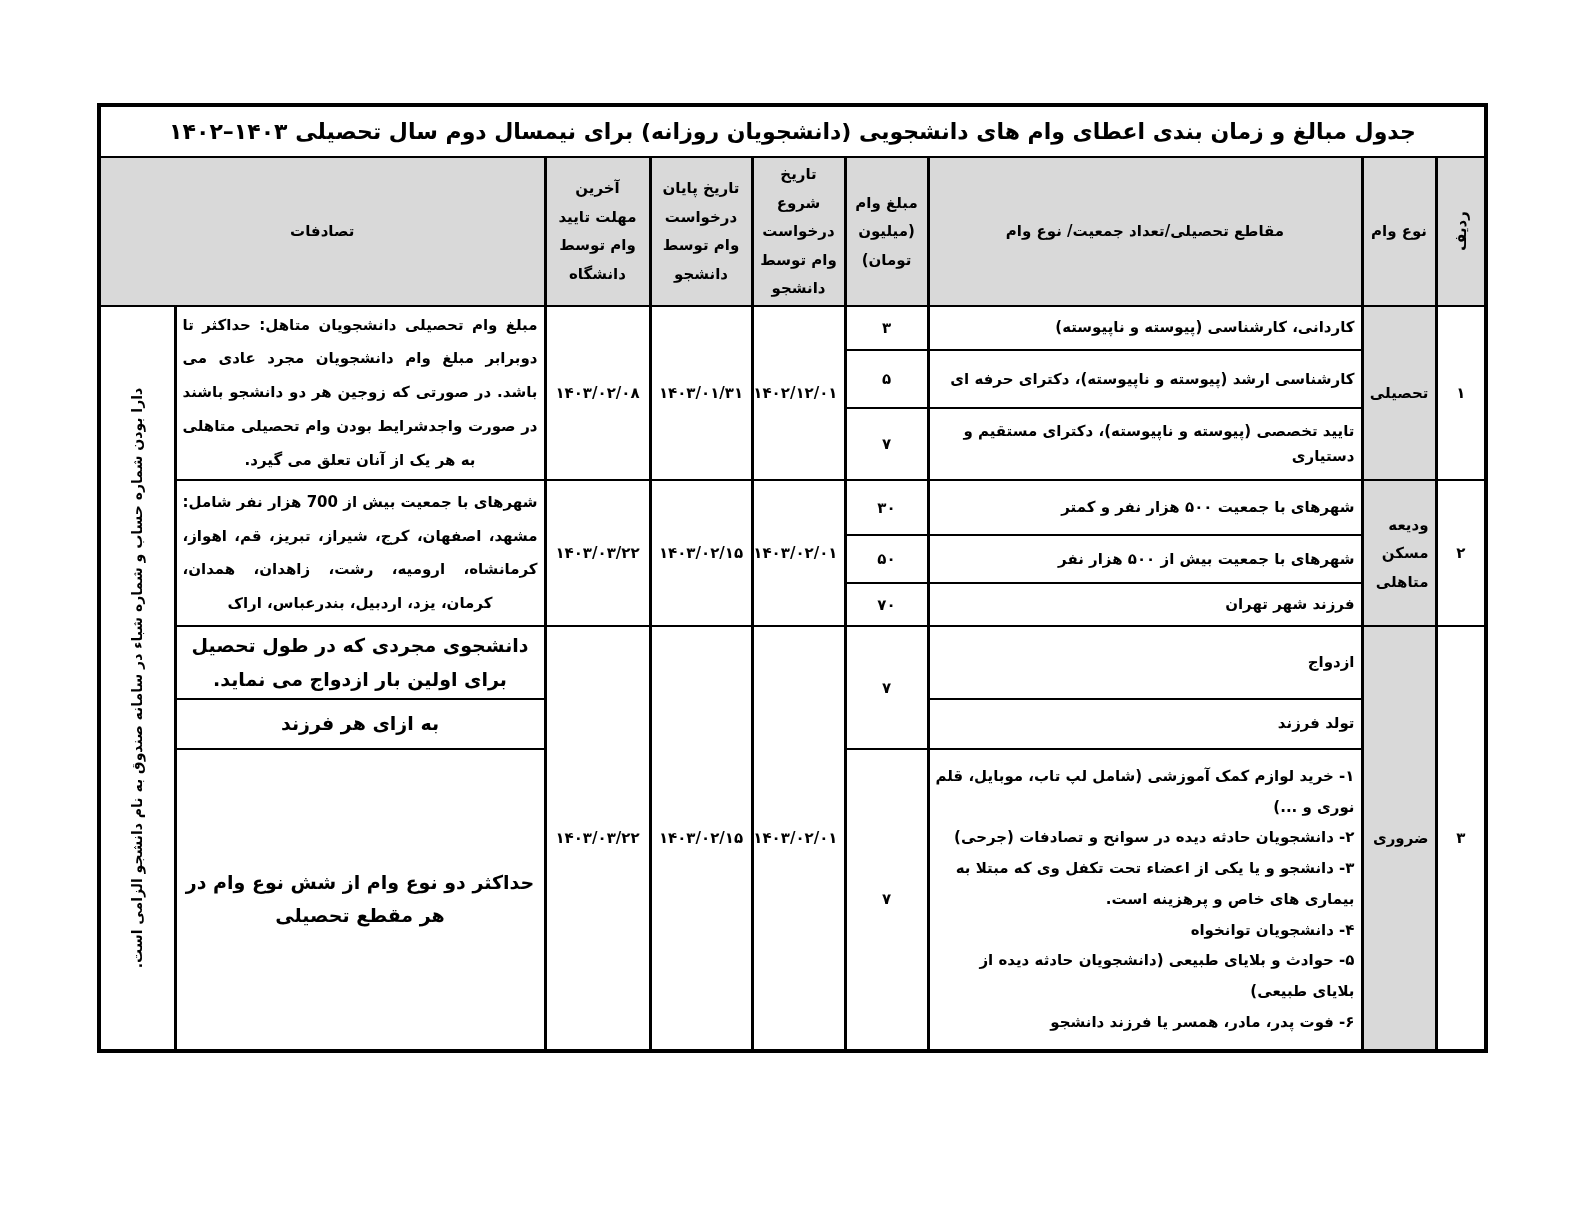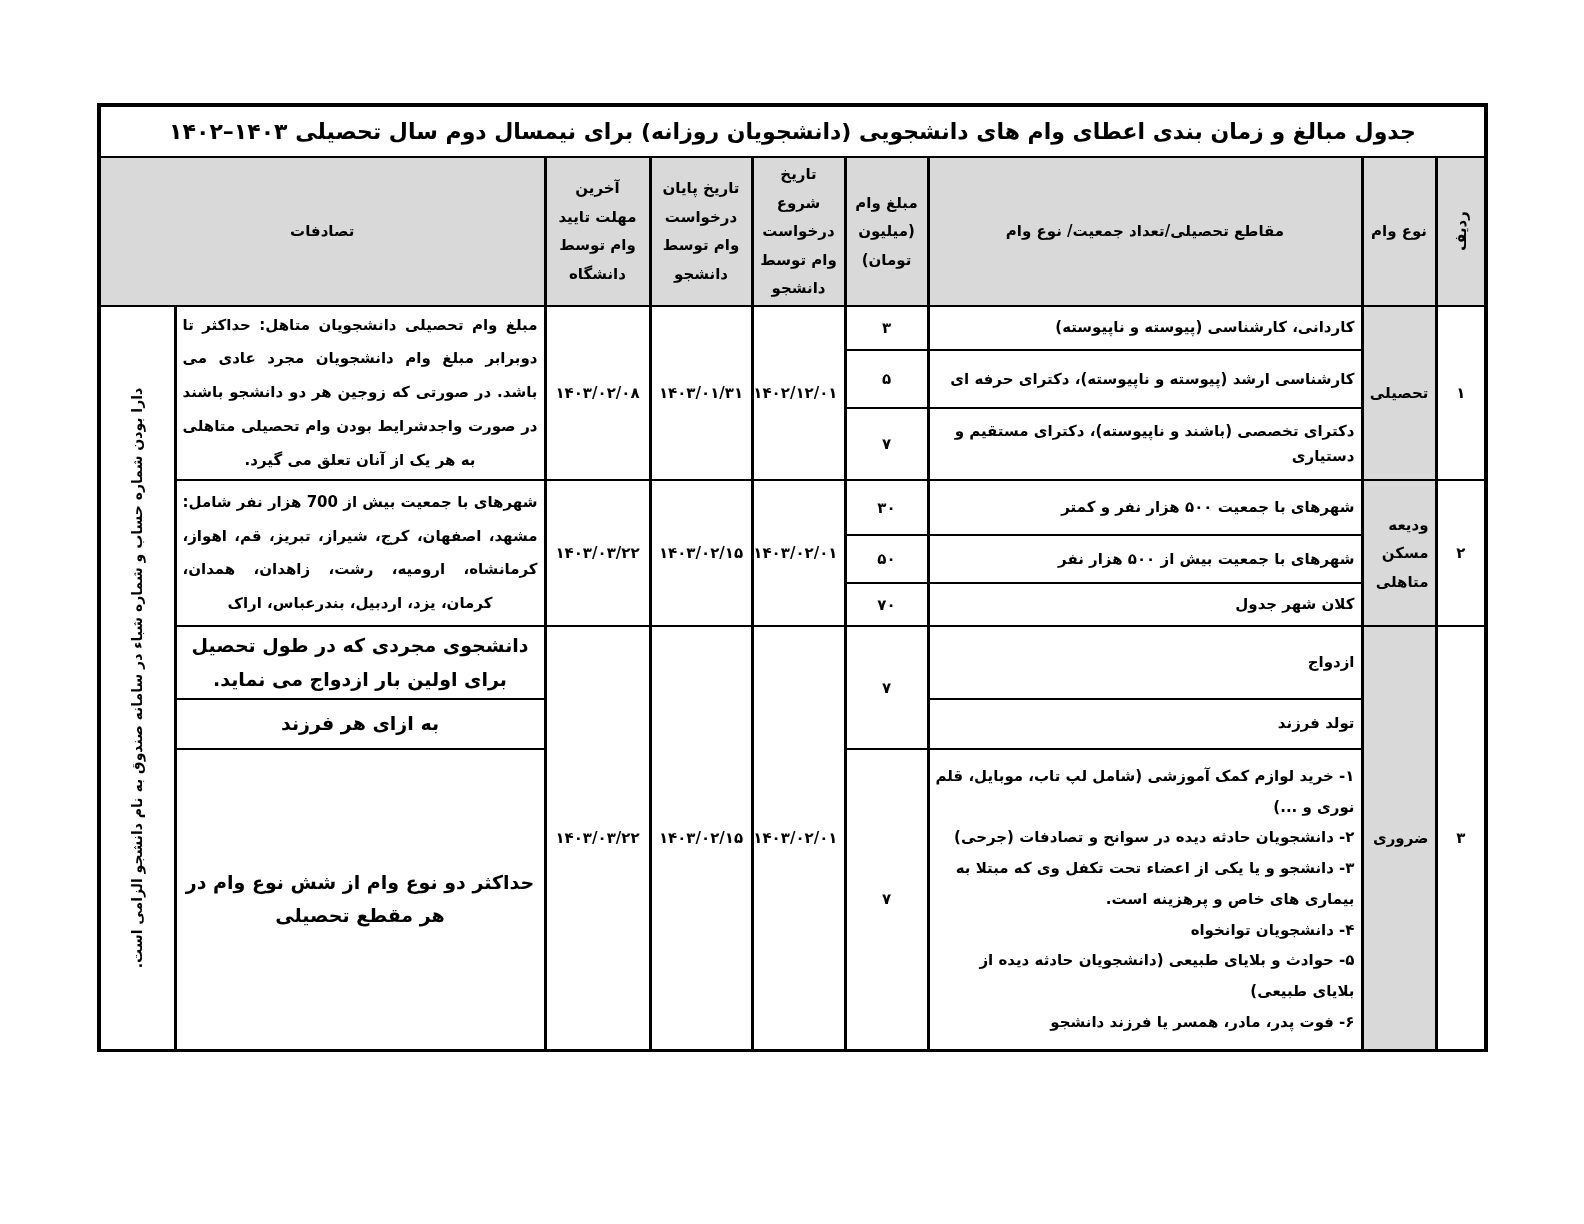--- a/index.html
+++ b/index.html
@@ -1,18 +1,18 @@
 <!DOCTYPE html>
 <html lang="fa" dir="rtl"><head>
 <meta charset="utf-8">
 <style>
   html,body{margin:0;padding:0;background:#ffffff;}
   .page{
     position:relative;
-    width:1584px;height:1052px;
+    width:1584px;height:1224px;
     background:#ffffff;
     font-family:"DejaVu Sans", sans-serif;
     direction:rtl;
     color:#000;
   }
   .twrap{position:absolute;top:103px;left:97px;}
   table.loan{
     border-collapse:collapse;
     table-layout:fixed;
     width:1390px;
@@ -134,40 +134,40 @@
         <td rowspan="3" class="note-j maj">مبلغ وام تحصیلی دانشجویان متاهل: حداکثر تا دوبرابر مبلغ وام دانشجویان مجرد عادی می باشد. در صورتی که زوجین هر دو دانشجو باشند در صورت واجدشرایط بودن وام تحصیلی متاهلی به هر یک از آنان تعلق می گیرد.</td>
         <td rowspan="9" class="vcell maj">
           <span class="vtext small">دارا بودن شماره حساب و شماره شباء در سامانه صندوق به نام دانشجو الزامی است.</span>
         </td>
       </tr>
       <tr style="height:55px">
         <td class="cat">کارشناسی ارشد (پیوسته و ناپیوسته)، دکترای حرفه ای</td>
         <td class="num">۵</td>
       </tr>
       <tr style="height:69px">
-        <td class="cat">دکترای تخصصی (باشند و ناپیوسته)، دکترای مستقیم و دستیاری</td>
+        <td class="cat">تایید تخصصی (پیوسته و ناپیوسته)، دکترای مستقیم و دستیاری</td>
         <td class="num">۷</td>
       </tr>
 
       <tr style="height:55px">
         <td rowspan="3" class="num maj">۲</td>
         <td rowspan="3" class="typec gray maj">ودیعه مسکن متاهلی</td>
         <td class="cat maj">شهرهای با جمعیت ۵۰۰ هزار نفر و کمتر</td>
         <td class="num maj">۳۰</td>
         <td rowspan="3" class="date maj">۱۴۰۳/۰۲/۰۱</td>
         <td rowspan="3" class="date maj">۱۴۰۳/۰۲/۱۵</td>
         <td rowspan="3" class="date maj">۱۴۰۳/۰۳/۲۲</td>
         <td rowspan="3" class="note-j maj">شهرهای با جمعیت بیش از 700 هزار نفر شامل: مشهد، اصفهان، کرج، شیراز، تبریز، قم، اهواز، کرمانشاه، ارومیه، رشت، زاهدان، همدان، کرمان، یزد، اردبیل، بندرعباس، اراک</td>
       </tr>
       <tr style="height:48px">
         <td class="cat">شهرهای با جمعیت بیش از ۵۰۰ هزار نفر</td>
         <td class="num">۵۰</td>
       </tr>
       <tr style="height:43px">
-        <td class="cat">کلان شهر جدول</td>
+        <td class="cat">فرزند شهر تهران</td>
         <td class="num">۷۰</td>
       </tr>
 
       <tr style="height:50px">
         <td rowspan="3" class="num maj">۳</td>
         <td rowspan="3" class="typec gray maj">ضروری</td>
         <td class="cat maj">ازدواج</td>
         <td rowspan="2" class="num maj">۷</td>
         <td rowspan="3" class="date maj">۱۴۰۳/۰۲/۰۱</td>
         <td rowspan="3" class="date maj">۱۴۰۳/۰۲/۱۵</td>

